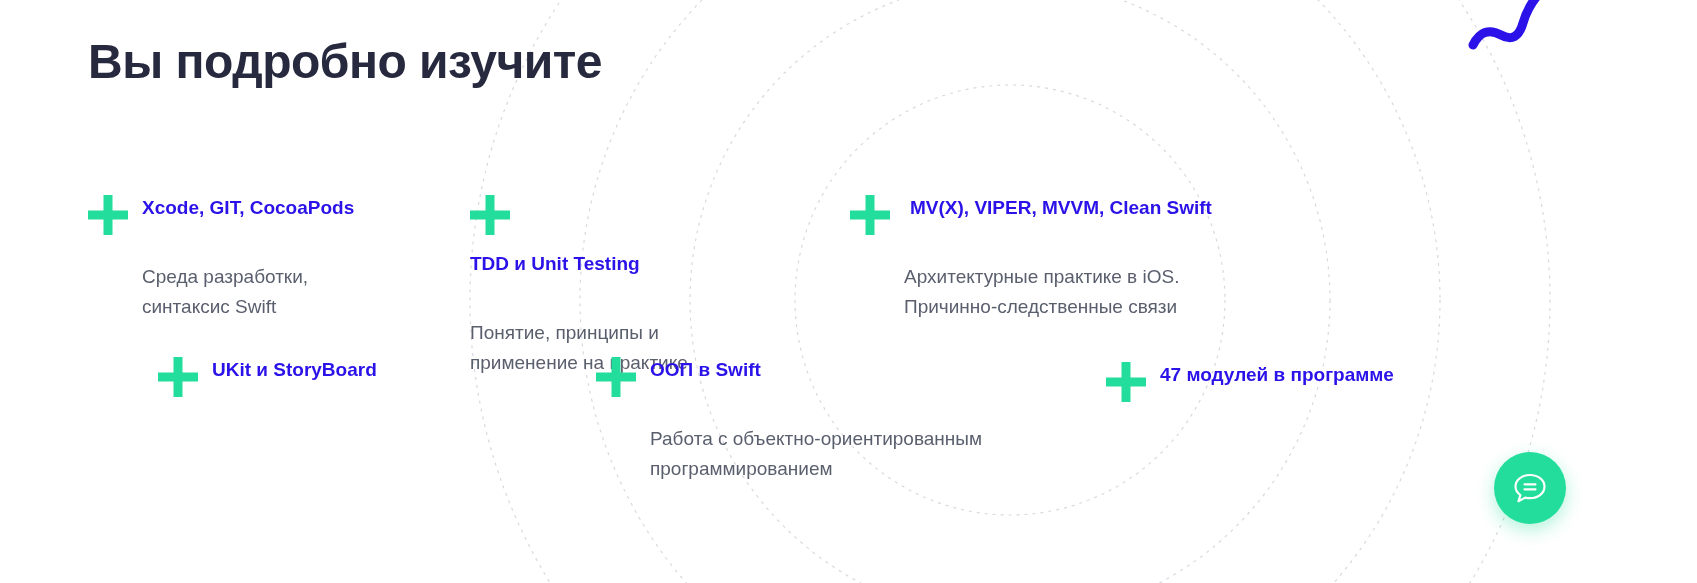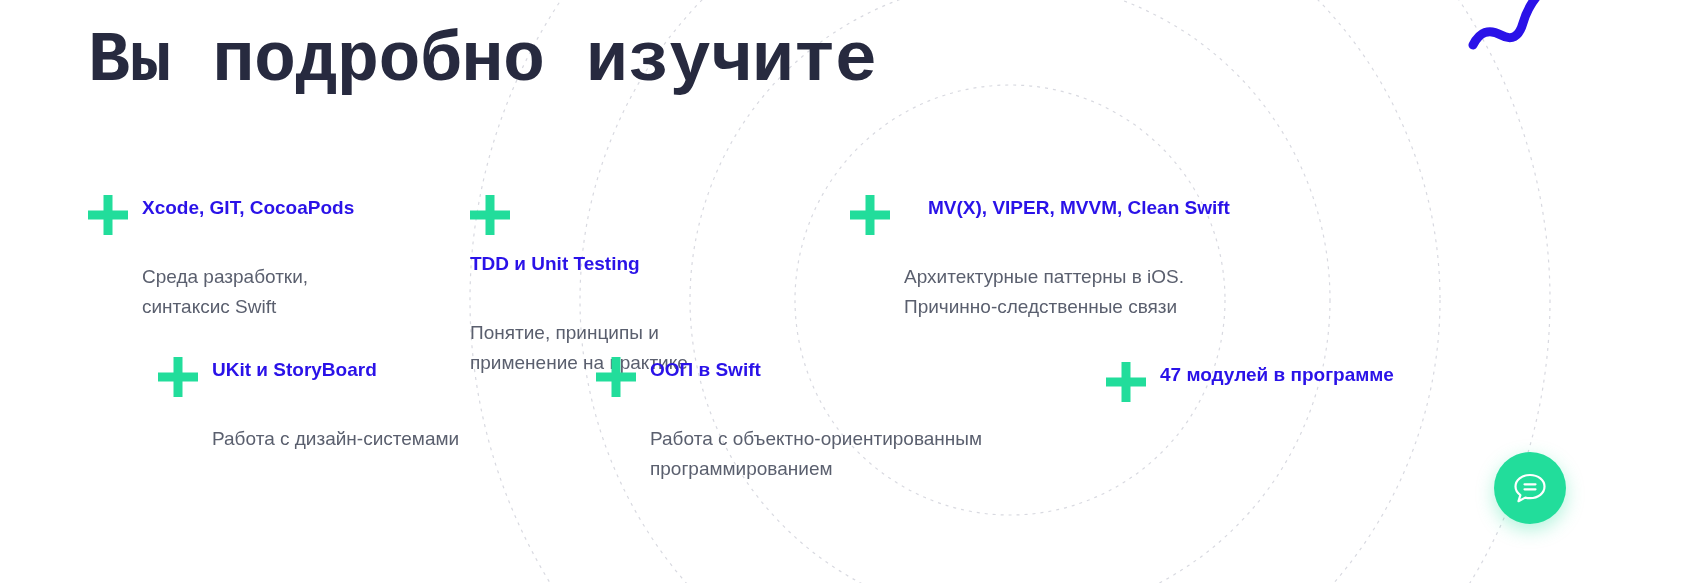--- a/index.html
+++ b/index.html
@@ -33,27 +33,26 @@
     z-index: 2;
     width: 1697px;
     height: 583px;
   }
 
   
   .page-title {
     position: absolute;
     left: 88px;
     top: 26px;
-    font-size: 70px;
+    font-size: 48px;
     line-height: 72px;
     font-weight: 700;
     letter-spacing: -0.5px;
     color: #272a3f;
     white-space: nowrap;
-    font-family: Liberation Mono, monospace;
   }
 
   
   .features {
     position: absolute;
     left: 0;
     top: 0;
     width: 1697px;
     height: 490px;
   }
@@ -99,21 +98,21 @@
   
   .pos-r1c1 { left: 88px;  top: 193px; }
   .pos-r1c2 { left: 470px; top: 193px; flex-direction: column; }
   .pos-r1c3 { left: 850px; top: 193px; }
 
   
   .pos-r2c1 { left: 158px;  top: 355px; }
   .pos-r2c2 { left: 596px;  top: 355px; }
   .pos-r2c3 { left: 1106px; top: 360px; text-align: center; }
 
-  .pos-r1c3 .feature-title { margin-left: 24px; }
+  .pos-r1c3 .feature-title { margin-left: 6px; }
 
   
   .chat-widget {
     position: absolute;
     left: 1494px;
     top: 452px;
     width: 72px;
     height: 72px;
     border-radius: 50%;
     background: #22dd9b;
@@ -172,34 +171,33 @@
     </div>
 
     <div class="feature pos-r1c3">
       <span class="plus-icon">
         <svg width="40" height="40" viewBox="0 0 40 40" xmlns="http://www.w3.org/2000/svg">
           <path d="M15.5 0 H24.5 V15.5 H40 V24.5 H24.5 V40 H15.5 V24.5 H0 V15.5 H15.5 Z" fill="#22dd9b"></path>
         </svg>
       </span>
       <div class="text-block">
         <div class="feature-title">MV(X), VIPER, MVVM, Clean Swift</div>
-        <div class="feature-desc">Архитектурные паттерны в iOS.
+        <div class="feature-desc">Архитектурные практике в iOS.
 Причинно-следственные связи</div>
       </div>
     </div>
 
     <div class="feature pos-r2c1">
       <span class="plus-icon">
         <svg width="40" height="40" viewBox="0 0 40 40" xmlns="http://www.w3.org/2000/svg">
           <path d="M15.5 0 H24.5 V15.5 H40 V24.5 H24.5 V40 H15.5 V24.5 H0 V15.5 H15.5 Z" fill="#22dd9b"></path>
         </svg>
       </span>
       <div class="text-block">
         <div class="feature-title">UKit и StoryBoard</div>
-        <div class="feature-desc">Работа с дизайн-системами</div>
       </div>
     </div>
 
     <div class="feature pos-r2c2">
       <span class="plus-icon">
         <svg width="40" height="40" viewBox="0 0 40 40" xmlns="http://www.w3.org/2000/svg">
           <path d="M15.5 0 H24.5 V15.5 H40 V24.5 H24.5 V40 H15.5 V24.5 H0 V15.5 H15.5 Z" fill="#22dd9b"></path>
         </svg>
       </span>
       <div class="text-block">

